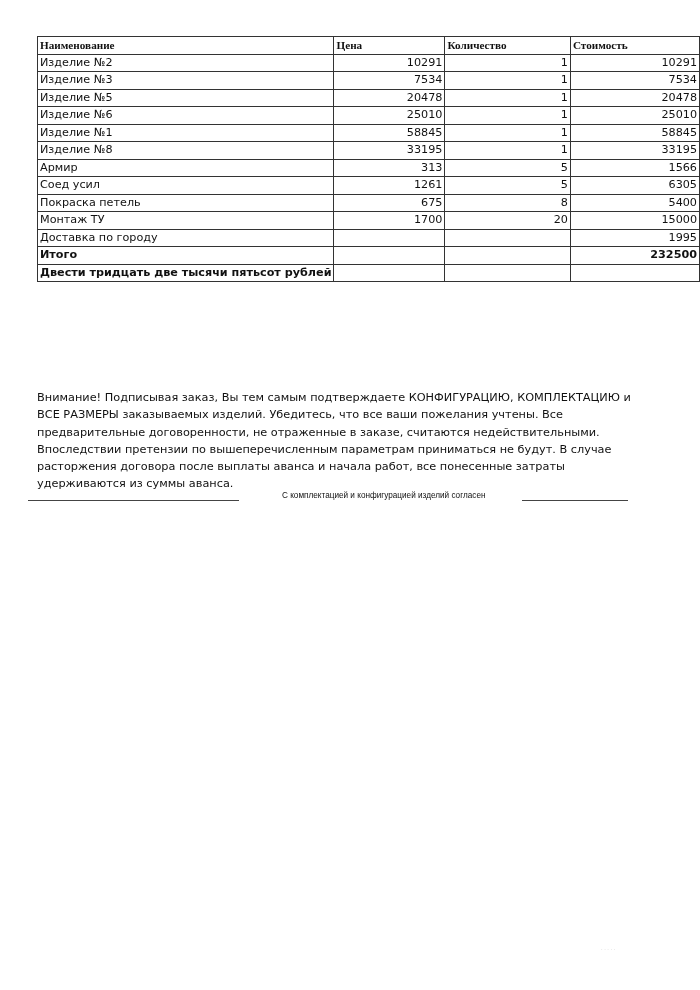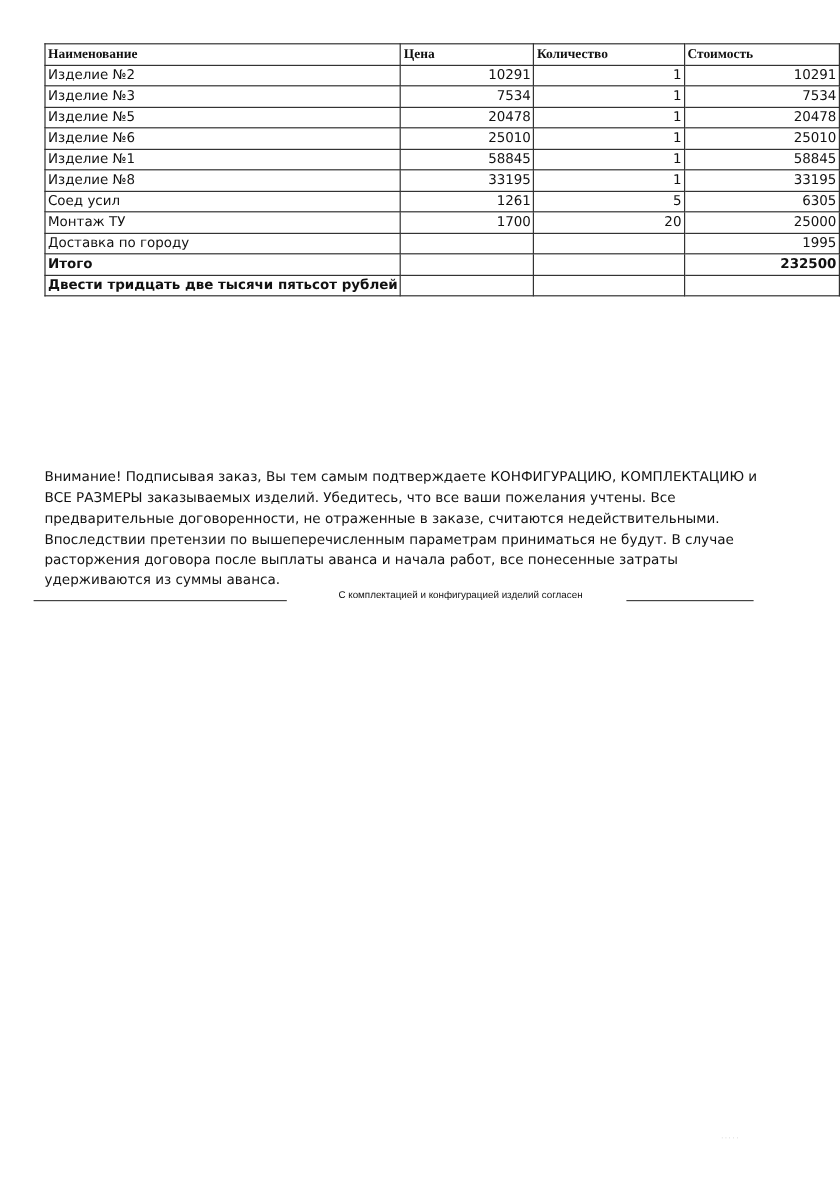--- a/index.html
+++ b/index.html
@@ -67,30 +67,42 @@
         <td class="num">1</td>
         <td class="num">58845</td>
       </tr>
       <tr>
         <td>Изделие №8</td>
         <td class="num">33195</td>
         <td class="num">1</td>
         <td class="num">33195</td>
       </tr>
       <tr>
+        <td>Армир</td>
+        <td class="num">313</td>
+        <td class="num">5</td>
+        <td class="num">1566</td>
+      </tr>
+      <tr>
         <td>Соед усил</td>
         <td class="num">1261</td>
         <td class="num">5</td>
         <td class="num">6305</td>
       </tr>
       <tr>
+        <td>Покраска петель</td>
+        <td class="num">675</td>
+        <td class="num">8</td>
+        <td class="num">5400</td>
+      </tr>
+      <tr>
         <td>Монтаж ТУ</td>
         <td class="num">1700</td>
         <td class="num">20</td>
-        <td class="num">25000</td>
+        <td class="num">15000</td>
       </tr>
       <tr>
         <td>Доставка по городу</td>
         <td class="num"></td>
         <td class="num"></td>
         <td class="num">1995</td>
       </tr>
       <tr class="bold">
         <td>Итого</td>
         <td></td>

